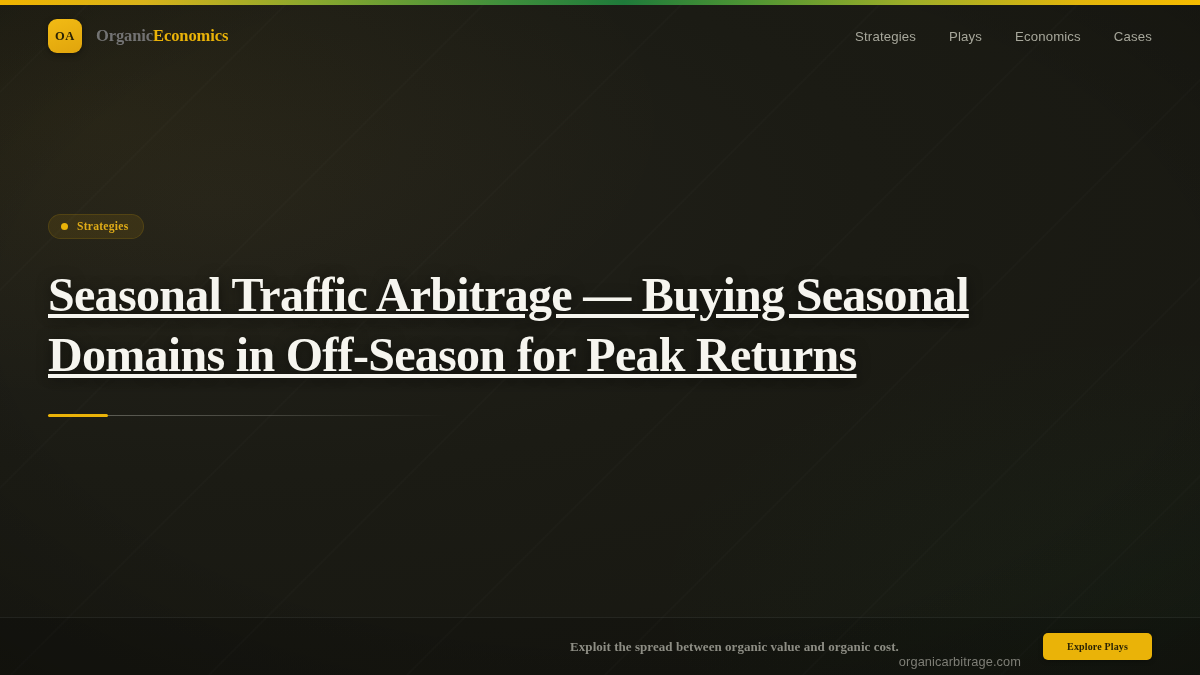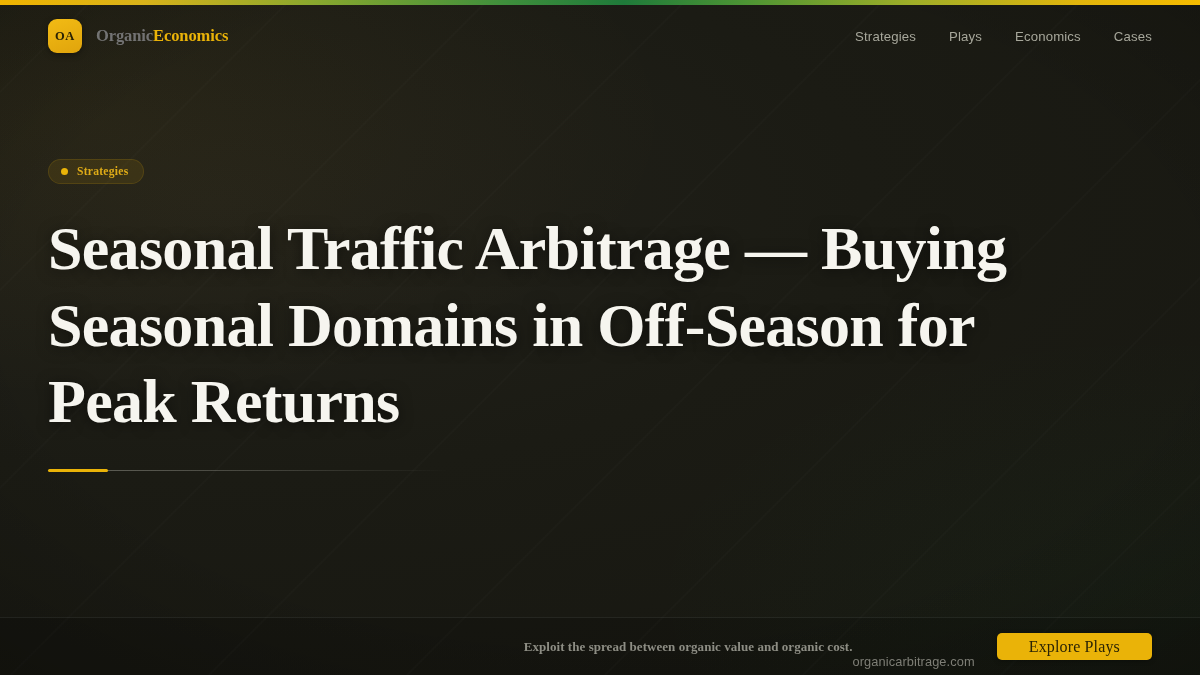--- a/index.html
+++ b/index.html
@@ -160,26 +160,27 @@
     font-weight:700;
     font-size:11.6px;
     letter-spacing:0.25px;
     color:#e0ac17;
     white-space:nowrap;
   }
 
   #hero-title {
     font-family:"Liberation Serif", serif;
     font-weight:700;
-    font-size:62px;
+    font-size:48px;
     line-height:1.24;
     letter-spacing:-0.7px;
     color:#f6f5ef;
     max-width:960px;
     text-shadow:0 2px 14px rgba(0,0,0,0.5);
+    text-decoration:underline;
   }
 
   #title-rule {
     position:relative;
     margin-top:29px;
     width:400px;
     height:3px;
   }
   #title-rule .rule-thin {
     position:absolute;
@@ -226,28 +227,28 @@
     letter-spacing:0.1px;
     cursor:pointer;
     white-space:nowrap;
     margin-top:29px;
   }
   #cta-button {
     display:inline-flex;
     align-items:center;
     justify-content:center;
     height:27px;
-    padding:0 32px;
+    padding:0 24px;
     border:none;
     border-radius:5px;
     background:#eab308;
     color:#2b2405;
     font-family:"Liberation Serif", serif;
-    font-weight:400;
-    font-size:16px;
+    font-weight:700;
+    font-size:10px;
     letter-spacing:0.15px;
     cursor:pointer;
     white-space:nowrap;
     box-shadow:0 1px 5px rgba(0,0,0,0.30);
   }
 </style>
 </head>
 <body>
 
 <div id="bg-base"></div>

